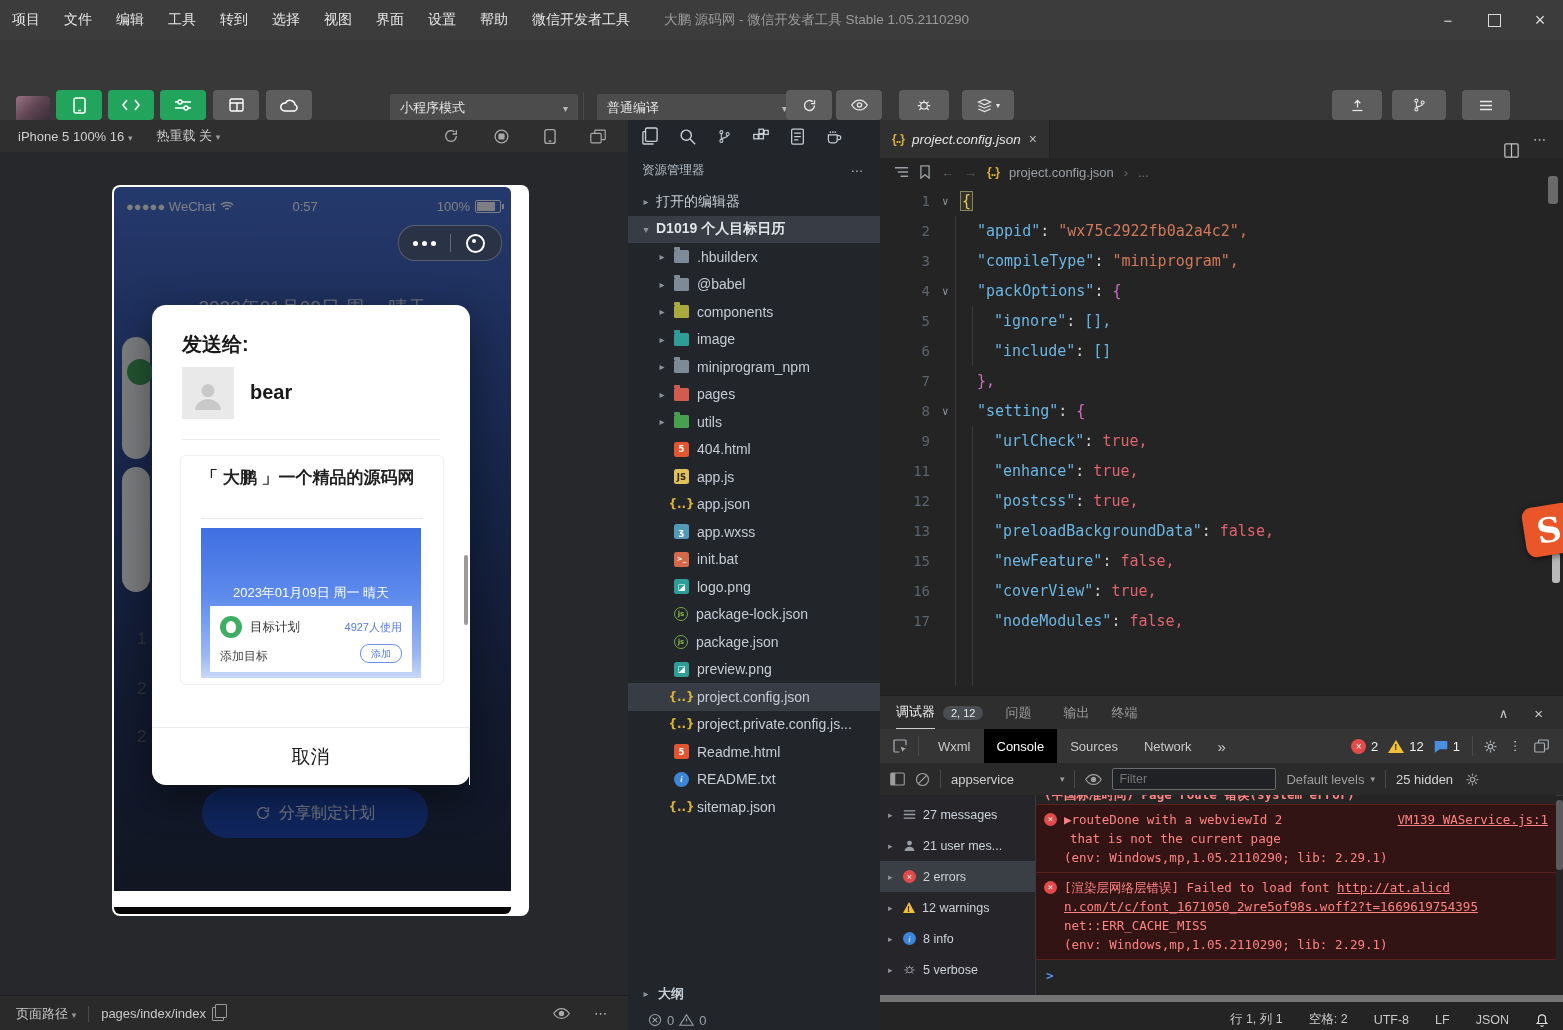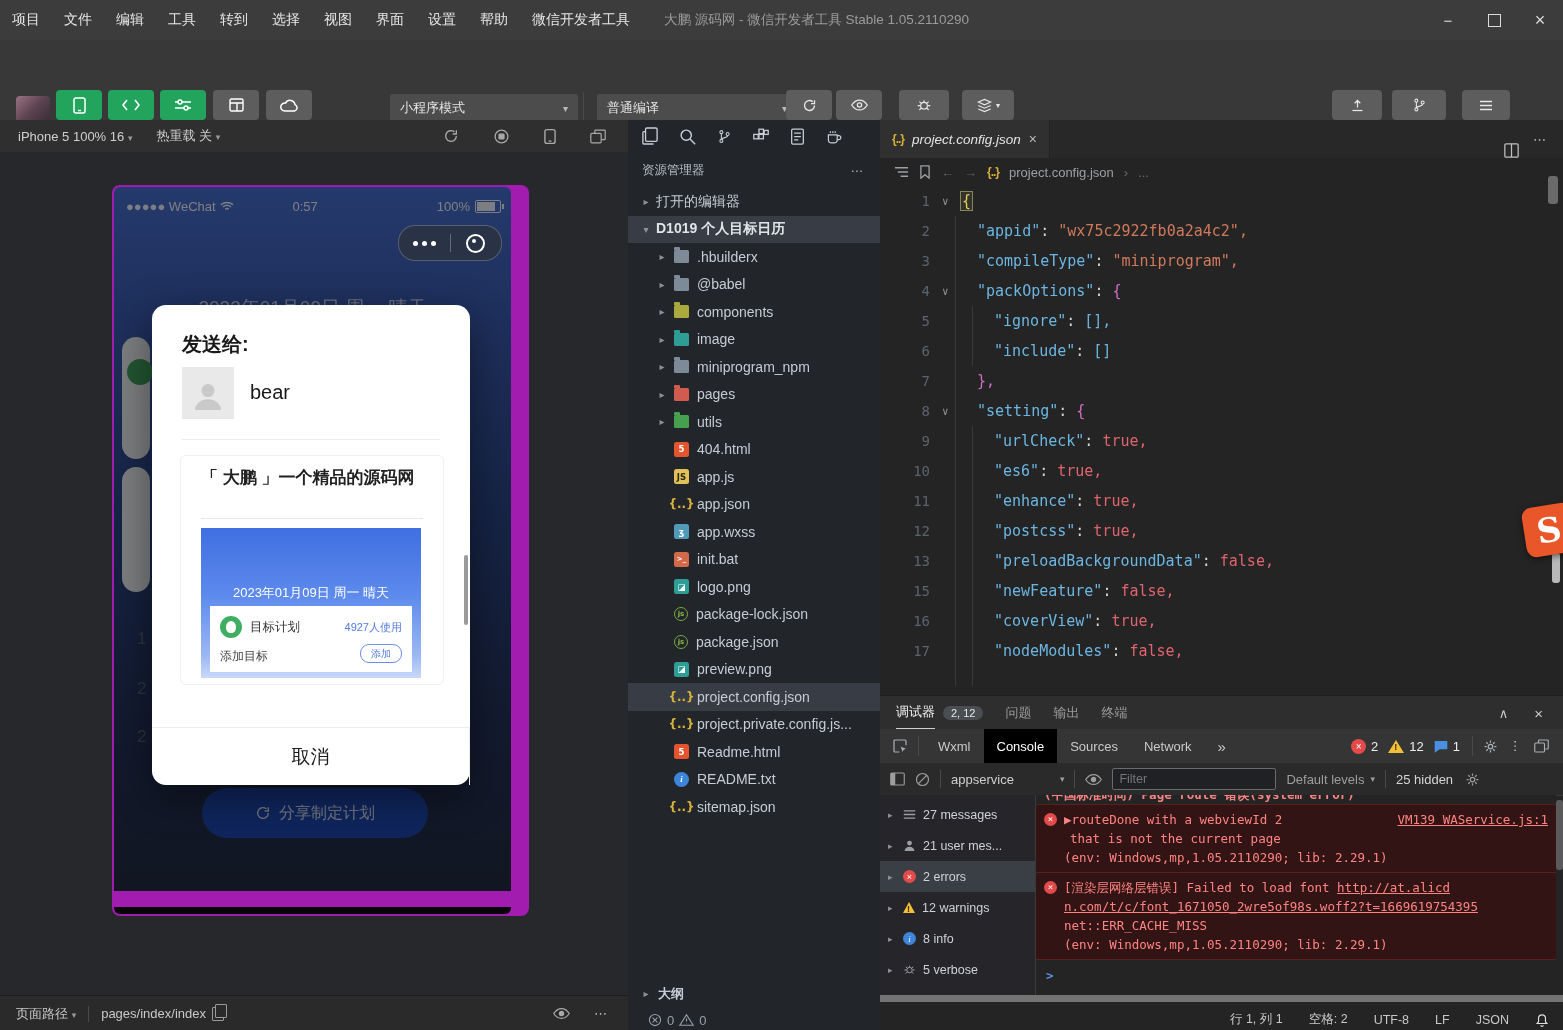--- a/index.html
+++ b/index.html
@@ -25,21 +25,21 @@
   .tb-label{margin-top:6px;font-size:13px;color:#dedede;}
   .tb-select{position:absolute;top:54px;height:28px;background:#4c4c4c;border-radius:3px;color:#e3e3e3;
              display:flex;align-items:center;padding:0 10px;font-size:13px;}
   .tb-select .caret{margin-left:auto;color:#b9b9b9;font-size:10px;}
   .vsep{position:absolute;top:52px;width:1px;height:44px;background:#4a4a4a;}
   
   #simbar{left:0;top:120px;width:628px;height:32px;background:#2f2f2f;border-bottom:1px solid #222;display:flex;align-items:center;color:#cfcfcf;}
   #simarea{left:0;top:152px;width:628px;height:843px;background:#26282c;border-right:1px solid #1b1b1b;}
   .simbar-ic{color:#a9a9a9;margin-left:34px;}
   
-  #phone{left:112px;top:185px;width:401px;height:715px;background:#a21caf;border-radius:8px;padding:8px;}
+  #phone{left:112px;top:185px;width:401px;height:715px;background:#ffffff;border-radius:8px;padding:8px;}
   #screen{position:absolute;left:2px;top:2px;width:397px;height:704px;overflow:hidden;border-radius:6px 6px 0 0;
           background:linear-gradient(180deg,#476fd0 0%,#3a5cb2 18%,#2b4687 45%,#25335c 75%,#232b42 100%);}
   #phone-bottom{position:absolute;left:2px;bottom:2px;width:397px;height:7px;background:#060606;border-radius:0 0 6px 6px;}
   .pstatus{position:absolute;left:0;top:8px;width:100%;height:22px;display:flex;align-items:center;color:#eef2fb;font-size:13px;}
   .battery{width:24px;height:11px;border:1px solid #eef2fb;border-radius:2px;position:relative;margin-left:5px;}
   .battery i{position:absolute;left:1px;top:1px;bottom:1px;width:18px;background:#eef2fb;}
   .battery b{position:absolute;right:-4px;top:3px;width:2px;height:5px;background:#eef2fb;}
   .capsule{position:absolute;left:284px;top:38px;width:102px;height:34px;border-radius:17px;background:rgba(46,50,60,.75);
            border:0.5px solid rgba(255,255,255,.22);display:flex;align-items:center;}
   .cap-dots{flex:1;display:flex;justify-content:center;gap:4px;}
@@ -54,21 +54,21 @@
   .bg-num{position:absolute;color:#5c6272;font-size:17px;}
   .share-pill{position:absolute;left:88px;top:601px;width:226px;height:50px;border-radius:25px;background:#1d48b0;
               display:flex;align-items:center;justify-content:center;color:#d6e0f5;font-size:16px;gap:8px;}
   .dim{position:absolute;inset:0;background:rgba(0,0,0,.48);z-index:5;}
   
   #modal{position:absolute;left:38px;top:118px;width:318px;height:480px;background:#fff;border-radius:14px;z-index:10;
          color:#191919;box-shadow:0 12px 40px rgba(0,0,0,.45);}
   .m-sendto{position:absolute;left:30px;top:26px;font-size:20px;font-weight:bold;}
   .m-avatar{position:absolute;left:30px;top:62px;width:52px;height:52px;background:#e9e9e9;overflow:hidden;}
   .m-avatar svg{margin:14px auto 0;}
-  .m-contact{position:absolute;left:98px;top:76px;font-size:20px;font-weight:normal;}
+  .m-contact{position:absolute;left:98px;top:76px;font-size:20px;font-weight:bold;}
   .m-hr{position:absolute;left:30px;right:30px;height:1px;background:#ececec;}
   .m-card{position:absolute;left:28px;top:150px;width:262px;height:228px;border:1px solid #f0f0f0;border-radius:6px;}
   .m-card-title{position:absolute;left:20px;top:10px;width:225px;font-size:17px;font-weight:bold;line-height:24px;color:#222;}
   .m-banner{position:absolute;left:20px;top:72px;width:220px;height:150px;overflow:hidden;
             background:linear-gradient(180deg,#3f6fe2 0%,#5d8aec 45%,#9cb8f3 85%,#c8d8f8 100%);}
   .m-banner-date{position:absolute;left:0;top:56px;width:100%;text-align:center;color:#fff;font-size:13px;}
   .m-inner{position:absolute;left:9px;top:78px;width:202px;height:66px;background:#fff;border-radius:0;}
   .m-app-ic{position:absolute;left:10px;top:10px;width:22px;height:22px;border-radius:50%;background:#3fae62;}
   .m-app-ic::after{content:"";position:absolute;left:6px;top:5px;width:10px;height:12px;border-radius:50% 50% 45% 45%;background:#fff;}
   .m-app-name{position:absolute;left:40px;top:13px;font-size:12.5px;color:#333;}
@@ -685,25 +685,20 @@
         <span class="ln">8</span>
         <span class="fold">∨</span>
         <span class="ctext" style="padding-left:17px"><span class="tk k">"setting"</span><span class="tk c">: </span><span class="tk brace">{</span></span>
       </div>
     <div class="cl">
         <span class="ln">9</span>
         <span class="fold"></span>
         <span class="ctext" style="padding-left:34px"><span class="tk k">"urlCheck"</span><span class="tk c">: </span><span class="tk bool">true,</span></span>
       </div>
     <div class="cl">
-        <span class="ln">10</span>
-        <span class="fold"></span>
-        <span class="ctext" style="padding-left:34px"><span class="tk k">"es6"</span><span class="tk c">: </span><span class="tk bool">true,</span></span>
-      </div>
-    <div class="cl">
         <span class="ln">11</span>
         <span class="fold"></span>
         <span class="ctext" style="padding-left:34px"><span class="tk k">"enhance"</span><span class="tk c">: </span><span class="tk bool">true,</span></span>
       </div>
     <div class="cl">
         <span class="ln">12</span>
         <span class="fold"></span>
         <span class="ctext" style="padding-left:34px"><span class="tk k">"postcss"</span><span class="tk c">: </span><span class="tk bool">true,</span></span>
       </div>
     <div class="cl">
@@ -733,21 +728,21 @@
   <div class="ab sbthumb" style="left:1548px;top:176px;width:10px;height:28px"></div>
   <div class="ab sbthumb" style="left:1552px;top:553px;width:8px;height:30px;background:#b9b9b9"></div>
   <div id="slogo" class="ab">
       <span>S</span>
     </div>
 
   <div id="dbg-header" class="ab">
     <span class="dbg-tab-active" style="margin-left:16px">调试器</span>
     <span class="dbg-badge">2, 12</span>
     <span style="margin-left:22px">问题</span>
-    <span style="margin-left:22px">输出</span>
+    <span style="margin-left:32px">输出</span>
     <span style="margin-left:22px">终端</span>
     <span style="flex:1"></span>
     <span style="color:#c9c9c9;margin-right:26px">∧</span>
     <span style="color:#c9c9c9;margin-right:20px;font-size:15px">×</span>
   </div>
 
   <div id="dt-tabs" class="ab">
     <span style="margin:0 10px 0 12px;color:#aab0b6">
       <svg width="16" height="16" viewBox="0 0 24 24" fill="none" stroke="currentColor" stroke-width="1.8">
           <path d="M11 21H4.5A1.5 1.5 0 0 1 3 19.5v-15A1.5 1.5 0 0 1 4.5 3h15A1.5 1.5 0 0 1 21 4.5V11"></path>

